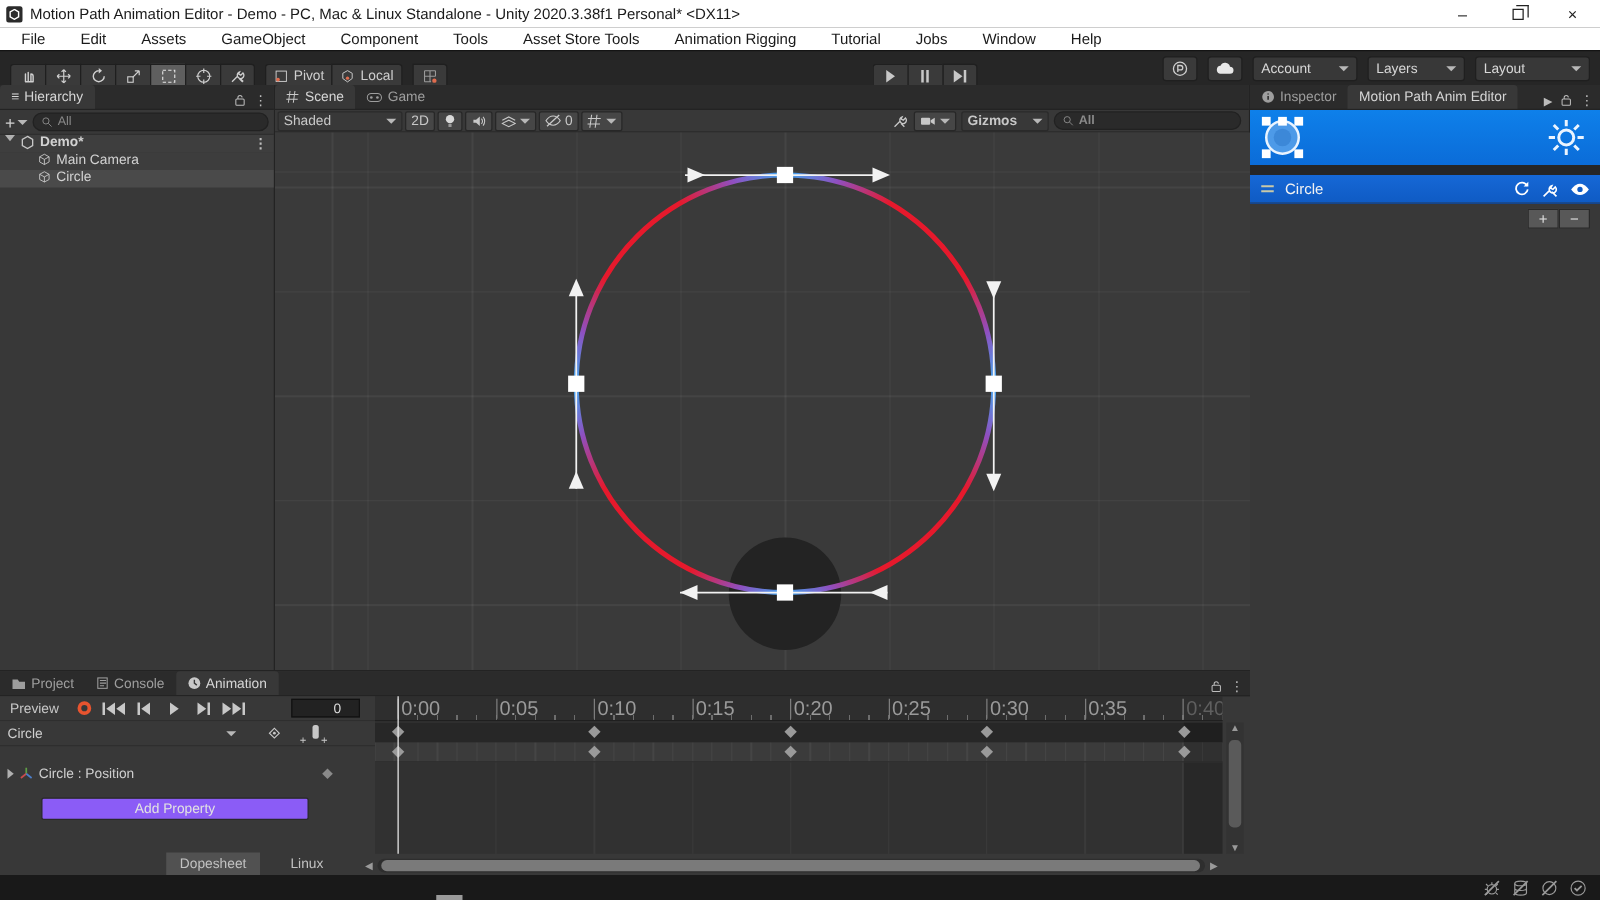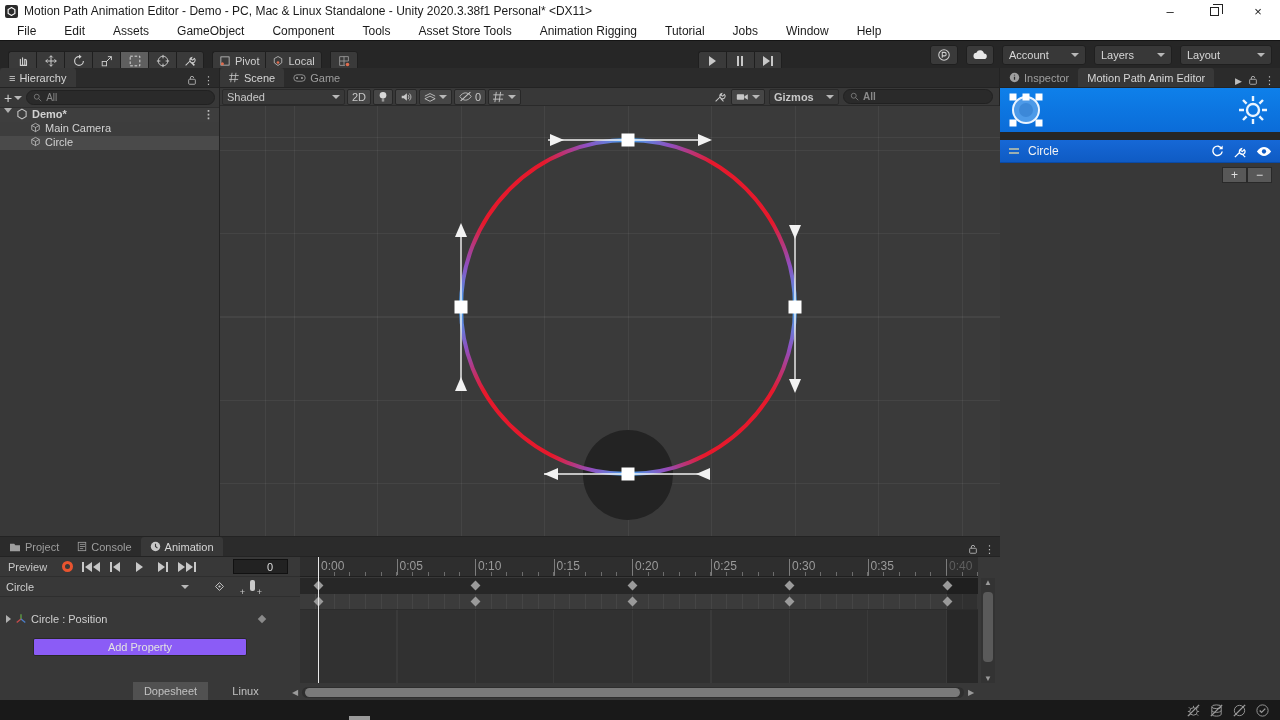--- a/index.html
+++ b/index.html
@@ -86,21 +86,21 @@
   #anim-controls { position:absolute; left:0; top:20px; width:300px; height:20px; background:#383838;
                    border-bottom:1px solid #2e2e2e; display:flex; align-items:center; font-size:11px; color:#c8c8c8; }
   .abtn { height:18px; min-width:24px; display:flex; align-items:center; justify-content:center; gap:1px; }
   #frame-field { margin-left:auto; margin-right:12px; width:55px; height:15px; background:#222222;
                  border:1px solid #111; color:#dddddd; font-size:11px; display:flex; align-items:center;
                  justify-content:flex-end; padding-right:14px; }
   #clip-row { position:absolute; left:0; top:40px; width:300px; height:20px; background:#383838;
               border-bottom:1px solid #2e2e2e; display:flex; align-items:center; font-size:11px; color:#cfcfcf; }
   #clip-dd { width:195px; height:20px; display:flex; align-items:center; padding:0 6px; }
   #ruler { position:absolute; left:300px; top:20px; width:678px; height:20px; background:#2e2e2e;
-           border-bottom:1px solid #1f1f1f; overflow:hidden; font-size:12px; color:#9a9a9a; }
+           border-bottom:1px solid #1f1f1f; overflow:hidden; font-size:16px; color:#9a9a9a; }
   #ruler-ticks { position:absolute; left:18px; bottom:0; width:660px; height:4px;
       background-image:repeating-linear-gradient(90deg, #6d6d6d 0 1px, transparent 1px 15.7px); }
   .ruler-label { position:absolute; top:2px; border-left:1px solid #7d7d7d; padding-left:2px; height:16px; }
   #summary-row { position:absolute; left:300px; top:41px; width:678px; height:16px; background:#272727; }
   #prop-track  { position:absolute; left:300px; top:57px; width:678px; height:16px; background:#3b3b3b;
       background-image:repeating-linear-gradient(90deg, rgba(255,255,255,0.05) 0 1px, transparent 1px 15.7px);
       background-position:18px 0; border-bottom:1px solid #2c2c2c; }
   #dope-body { position:absolute; left:300px; top:73px; width:678px; height:73px; background:#313131;
       background-image:repeating-linear-gradient(90deg, rgba(255,255,255,0.045) 0 1px, transparent 1px 78.5px);
       background-position:18px 0; }
@@ -335,21 +335,21 @@
       <div class="tab">
         <svg class="icon" width="13" height="10" viewBox="0 0 16 12">
             <rect x="1" y="2" width="14" height="8" rx="4" stroke="#9e9e9e" fill="none"></rect>
             <circle cx="5" cy="6" r="1.3" fill="#9e9e9e"></circle>
             <circle cx="11" cy="6" r="1.3" fill="#9e9e9e"></circle>
           </svg>
         <span>Game</span>
       </div>
     </div>
     <div id="scene-toolbar">
-      <div class="sbtn" style="width:123px; background:#383838; border-color:#2a2a2a;">
+      <div class="sbtn" style="width:100px; background:#383838; border-color:#2a2a2a;">
         <span>Shaded</span>
           <span class="caret" style="margin-left:auto;"></span>
       </div>
       <div class="sbtn">
           <span>2D</span>
         </div>
       <div class="sbtn">
         <svg class="icon" width="10" height="12" viewBox="0 0 12 14">
             <circle cx="6" cy="5" r="4" fill="#d8d8d8"></circle>
             <rect x="4.5" y="9.5" width="3" height="3" fill="#9a9a9a"></rect>

